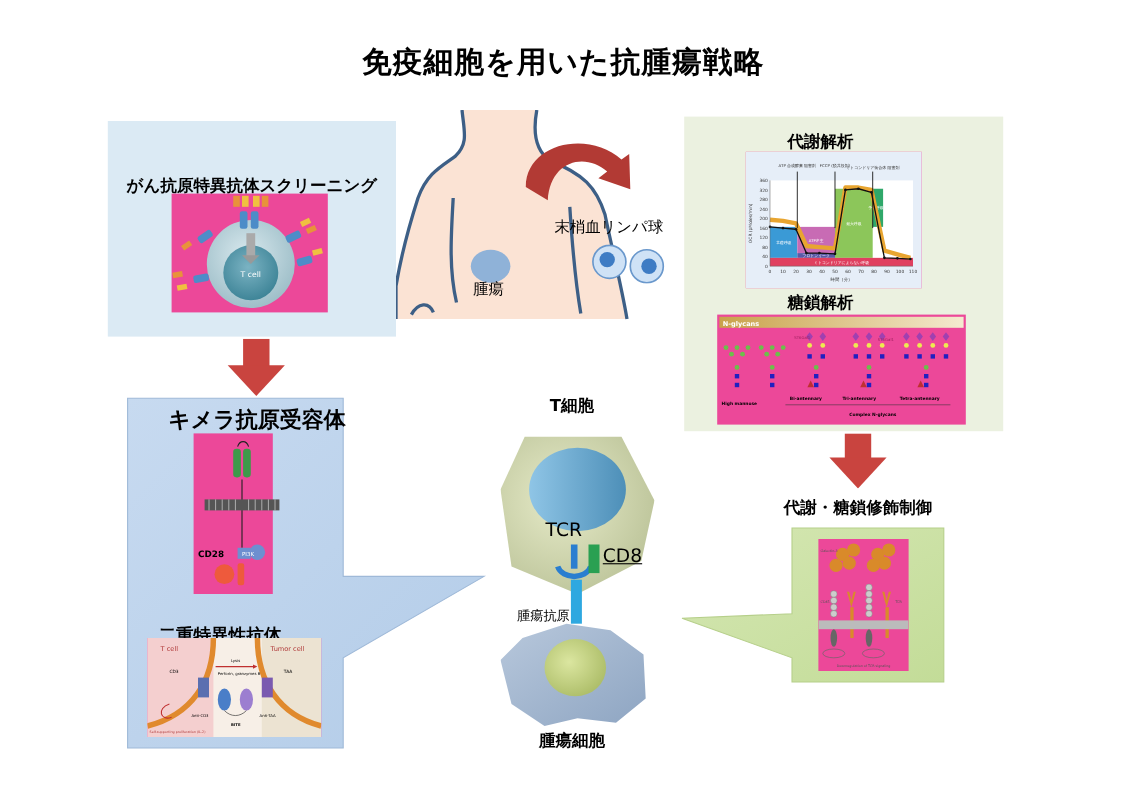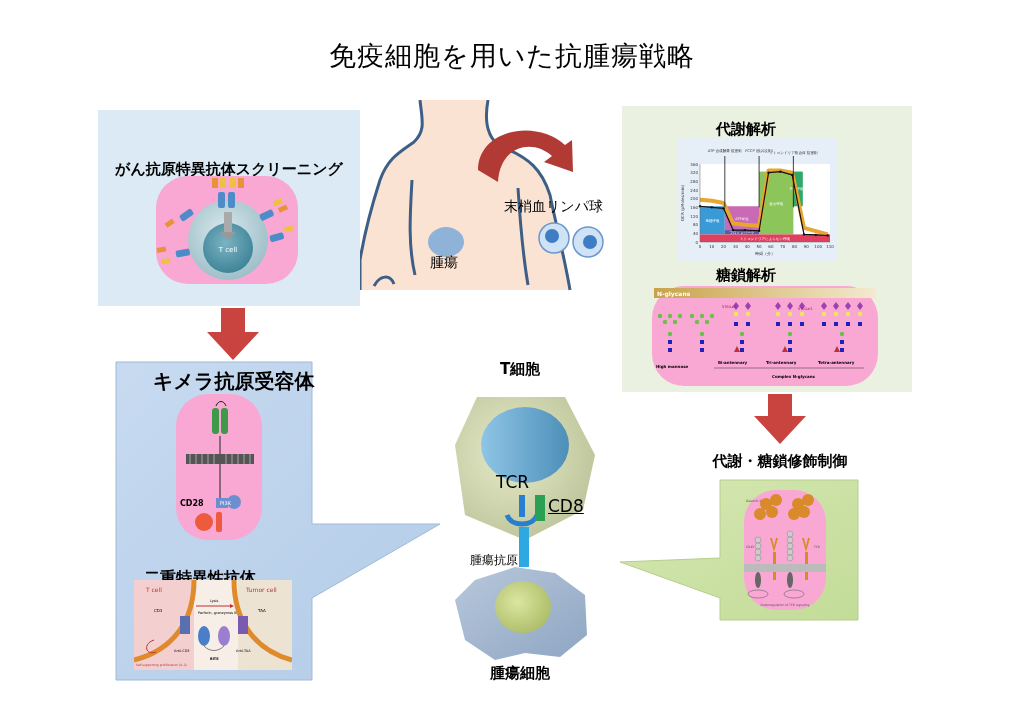--- a/index.html
+++ b/index.html
@@ -1,22 +1,22 @@
 <!DOCTYPE html>
 <html><head>
 <meta charset="utf-8">
 <style>
   html,body{margin:0;padding:0;background:#ffffff;}
   body{width:1024px;height:724px;position:relative;overflow:hidden;font-family:"DejaVu Sans","Liberation Sans",sans-serif;color:#000;}
   .abs{position:absolute;}
-  .title{left:0;width:1024px;top:38px;text-align:center;font-size:27px;font-weight:normal;letter-spacing:1px;}
+  .title{left:0;width:1024px;top:38px;text-align:center;font-size:27px;font-weight:bold;letter-spacing:1px;}
   .panel-label{font-weight:bold;font-size:15px;text-align:center;white-space:nowrap;}
   .box-blue{left:98px;top:110px;width:262px;height:196px;background:#dbeaf4;}
   .box-green{left:622px;top:106px;width:290px;height:286px;background:#ebf1e0;}
-  .img-card{background:#f9a8d4;border-radius:32px;}
+  .img-card{background:#ec4899;}
   svg text{font-family:"DejaVu Sans","Liberation Sans",sans-serif;}
 </style>
 </head>
 <body>
 
 <div class="abs title">免疫細胞を用いた抗腫瘍戦略</div>
 
 <div class="abs box-blue"></div>
 <div class="abs panel-label" style="left:98px;width:262px;top:137px;margin-top:23px;">がん抗原特異抗体スクリーニング</div>
 <div class="abs img-card" style="left:156px;top:176px;width:142px;height:108px;">
@@ -295,21 +295,21 @@
 <svg class="abs" style="left:112px;top:358px;" width="340" height="330">
   <defs>
       <linearGradient id="bg2" x1="0" y1="0" x2="1" y2="1">
         <stop offset="0" stop-color="#c7daf0"></stop>
         <stop offset="1" stop-color="#b3cce8"></stop>
       </linearGradient>
     </defs>
   <path d="M4,4 L200,4 L200,166 L328,166 L200,240 L200,322 L4,322 Z" fill="url(#bg2)" stroke="#9fb9d8" stroke-width="1"></path>
 </svg>
 <div class="abs panel-label" style="left:153px;width:140px;top:368px;font-size:20px;">キメラ抗原受容体</div>
-<div class="abs img-card" style="left:176px;top:394px;width:86px;height:146px;">
+<div class="abs img-card" style="left:176px;top:394px;width:72px;height:146px;">
   <svg width="86" height="146" viewBox="0 0 86 146">
     <rect x="36" y="14" width="7" height="26" rx="3" fill="#3e9a4a"></rect>
       <rect x="45" y="14" width="7" height="26" rx="3" fill="#3e9a4a"></rect>
     <path d="M40,12 C42,6 48,6 50,12" fill="none" stroke="#222" stroke-width="1"></path>
     <path d="M44,42 L44,104" stroke="#222" stroke-width="1"></path>
     <rect x="10" y="60" width="68" height="10" fill="#555"></rect>
     <g stroke="#ddd" stroke-width="0.6">
       <line x1="14" y1="60" x2="14" y2="70"></line>
         <line x1="20" y1="60" x2="20" y2="70"></line>
         <line x1="26" y1="60" x2="26" y2="70"></line>

